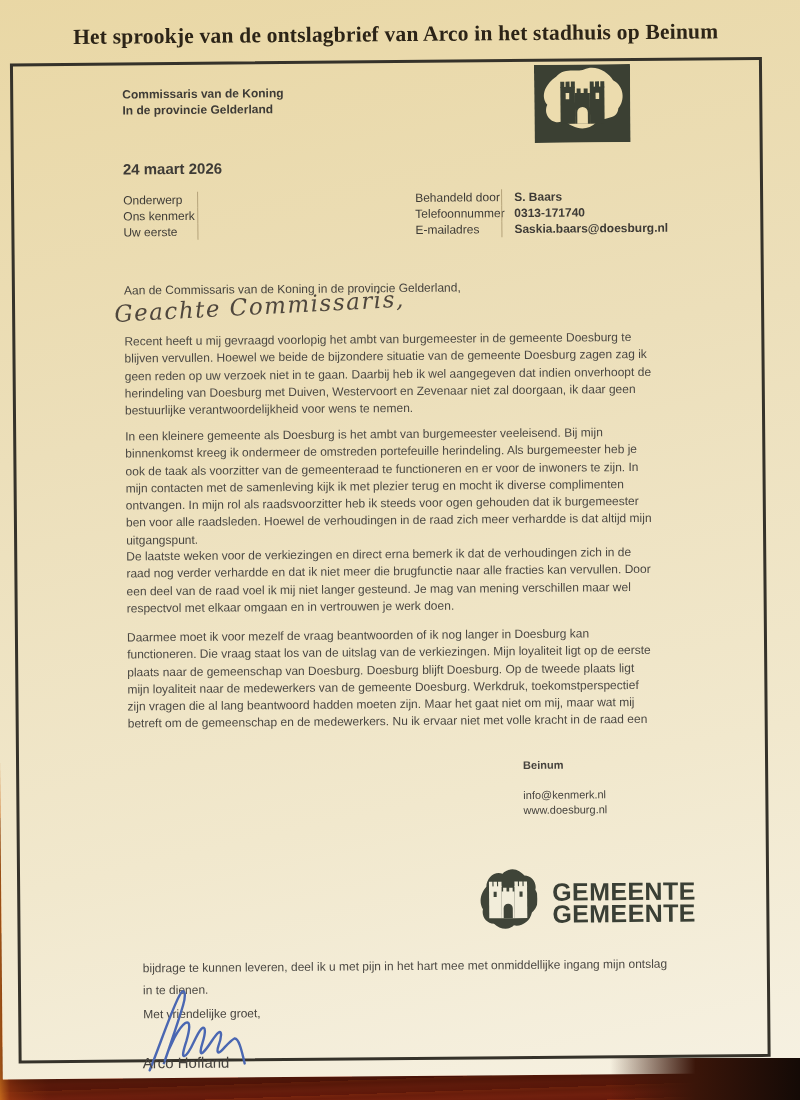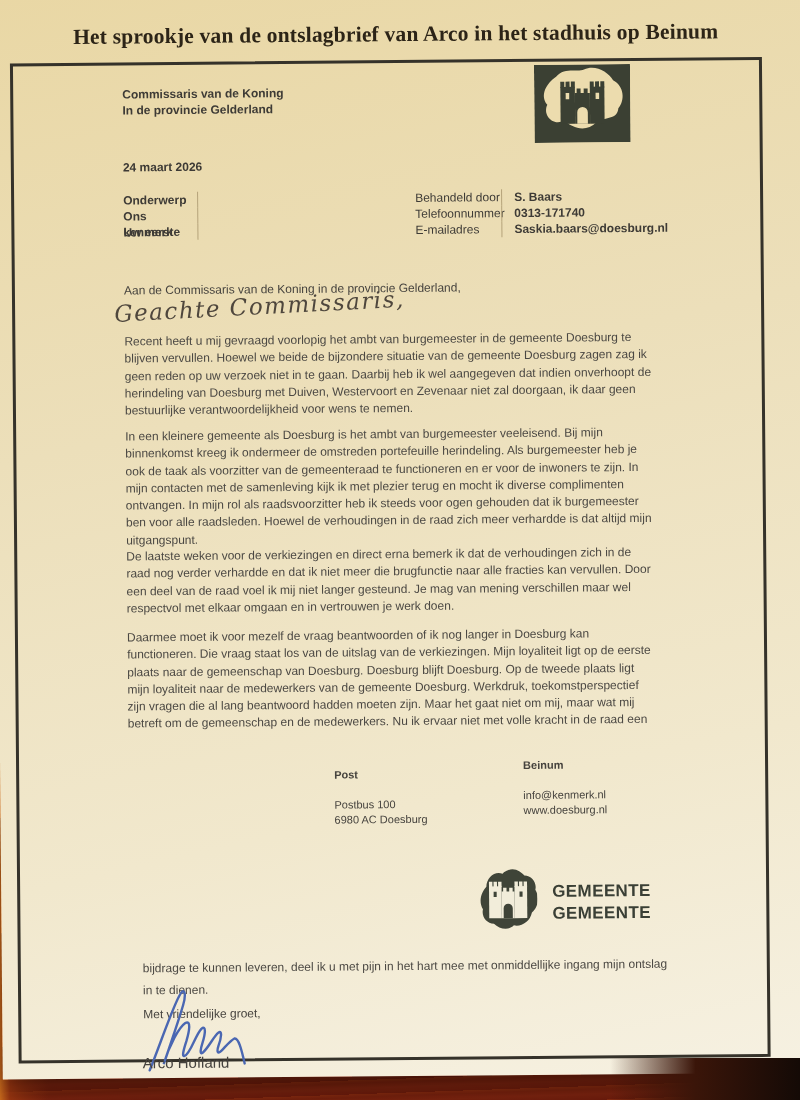--- a/index.html
+++ b/index.html
@@ -29,47 +29,47 @@
     color:#2c2417;letter-spacing:.2px;
   }
   .frame{
     position:absolute;left:14px;top:60px;width:752px;height:1000px;
     border:3px solid #35322a;box-sizing:border-box;
   }
 
   .sender{position:absolute;left:126px;top:84px;font-size:12px;font-weight:bold;
     color:#3e3b36;line-height:16px;}
   .lh-logo{position:absolute;left:538px;top:66px;width:96px;height:78px;}
-  .date{position:absolute;left:126px;top:158px;font-size:12px;font-weight:bold;color:#3e3b36;}
+  .date{position:absolute;left:126px;top:158px;font-size:15px;font-weight:bold;color:#3e3b36;}
 
   .meta-group{position:absolute;top:190px;font-size:12px;color:#3e3b36;}
   .meta-group .row{display:flex;height:16px;line-height:16px;}
   .mg-left{left:126px;}
-  .mg-left .lbl{width:74px;font-weight:bold;}
+  .mg-left .lbl{width:74px;font-weight:normal;}
   .mg-right{left:418px;}
   .mg-right .lbl{width:86px;font-weight:normal;}
   .meta-group .val{border-left:1.5px solid #b5a37a;padding-left:12px;min-width:10px;font-weight:bold;}
 
   .recipient{position:absolute;left:126px;top:281px;font-size:12px;color:#46433e;}
   .handwriting{
     position:absolute;left:116px;top:292px;
     font-family:"DejaVu Serif", serif;font-style:italic;font-size:23px;
     color:#4f473d;letter-spacing:1.5px;transform:rotate(-2.5deg);white-space:nowrap;
   }
 
   .para{position:absolute;left:126px;width:620px;font-size:12px;line-height:17.3px;
     color:#4b4843;white-space:pre-line;}
   .p1{top:331px;} .p2{top:426px;} .p3{top:546px;} .p4{top:627px;}
 
   .fcol{position:absolute;font-size:11px;color:#46433e;line-height:15px;white-space:pre-line;}
   .fcol .ftitle{font-weight:bold;}
   .fc1{left:138px;top:760px;} .fc2{left:332px;top:752px;} .fc3{left:521px;top:744px;}
 
   .blogo{position:absolute;left:476px;top:868px;width:58px;height:64px;}
-  .blogo-text{position:absolute;left:549px;top:882px;font-size:17px;font-weight:bold;
+  .blogo-text{position:absolute;left:549px;top:882px;font-size:25px;font-weight:bold;
     line-height:22px;color:#3a3f35;letter-spacing:.4px;}
 
   .closing{position:absolute;left:139px;top:956px;width:620px;font-size:12px;
     line-height:21.5px;color:#4b4843;white-space:pre-line;}
   .valediction{position:absolute;left:139px;top:1005px;font-size:12px;color:#46433e;}
   .signature{position:absolute;left:141px;top:986px;width:112px;height:84px;}
   .sig-name{position:absolute;left:138px;top:1052px;font-size:15px;color:#46433e;}
 </style>
 </head>
 <body>
@@ -162,25 +162,20 @@
 raad nog verder verhardde en dat ik niet meer die brugfunctie naar alle fracties kan vervullen. Door
 een deel van de raad voel ik mij niet langer gesteund. Je mag van mening verschillen maar wel
 respectvol met elkaar omgaan en in vertrouwen je werk doen.</div>
     <div class="para p4">Daarmee moet ik voor mezelf de vraag beantwoorden of ik nog langer in Doesburg kan
 functioneren. Die vraag staat los van de uitslag van de verkiezingen. Mijn loyaliteit ligt op de eerste
 plaats naar de gemeenschap van Doesburg. Doesburg blijft Doesburg. Op de tweede plaats ligt
 mijn loyaliteit naar de medewerkers van de gemeente Doesburg. Werkdruk, toekomstperspectief
 zijn vragen die al lang beantwoord hadden moeten zijn. Maar het gaat niet om mij, maar wat mij
 betreft om de gemeenschap en de medewerkers. Nu ik ervaar niet met volle kracht in de raad een</div>
 
-    <div class="fcol fc2">
-      <div class="ftitle">Post</div>
-      <div>Postbus 100
-6980 AC Doesburg</div>
-    </div>
     <div class="fcol fc3">
       <div class="ftitle">Beinum</div>
       <div>info@kenmerk.nl
 www.doesburg.nl</div>
     </div>
 
     <div class="blogo">
       <svg width="58" height="64" viewBox="0 0 64 68">
         <path d="M32,2 C40,-1 46,4 50,8 C58,8 64,16 62,24 C67,32 65,43 58,49 C56,59 46,65 38,63 C32,69 22,67 16,61 C8,61 2,53 4,45 C-1,37 2,26 8,20 C8,10 18,2 26,6 C28,3 30,3 32,2 Z" fill="#3f4438"></path>
         <g fill="#f2edda" transform="translate(5,8) scale(0.84)">

